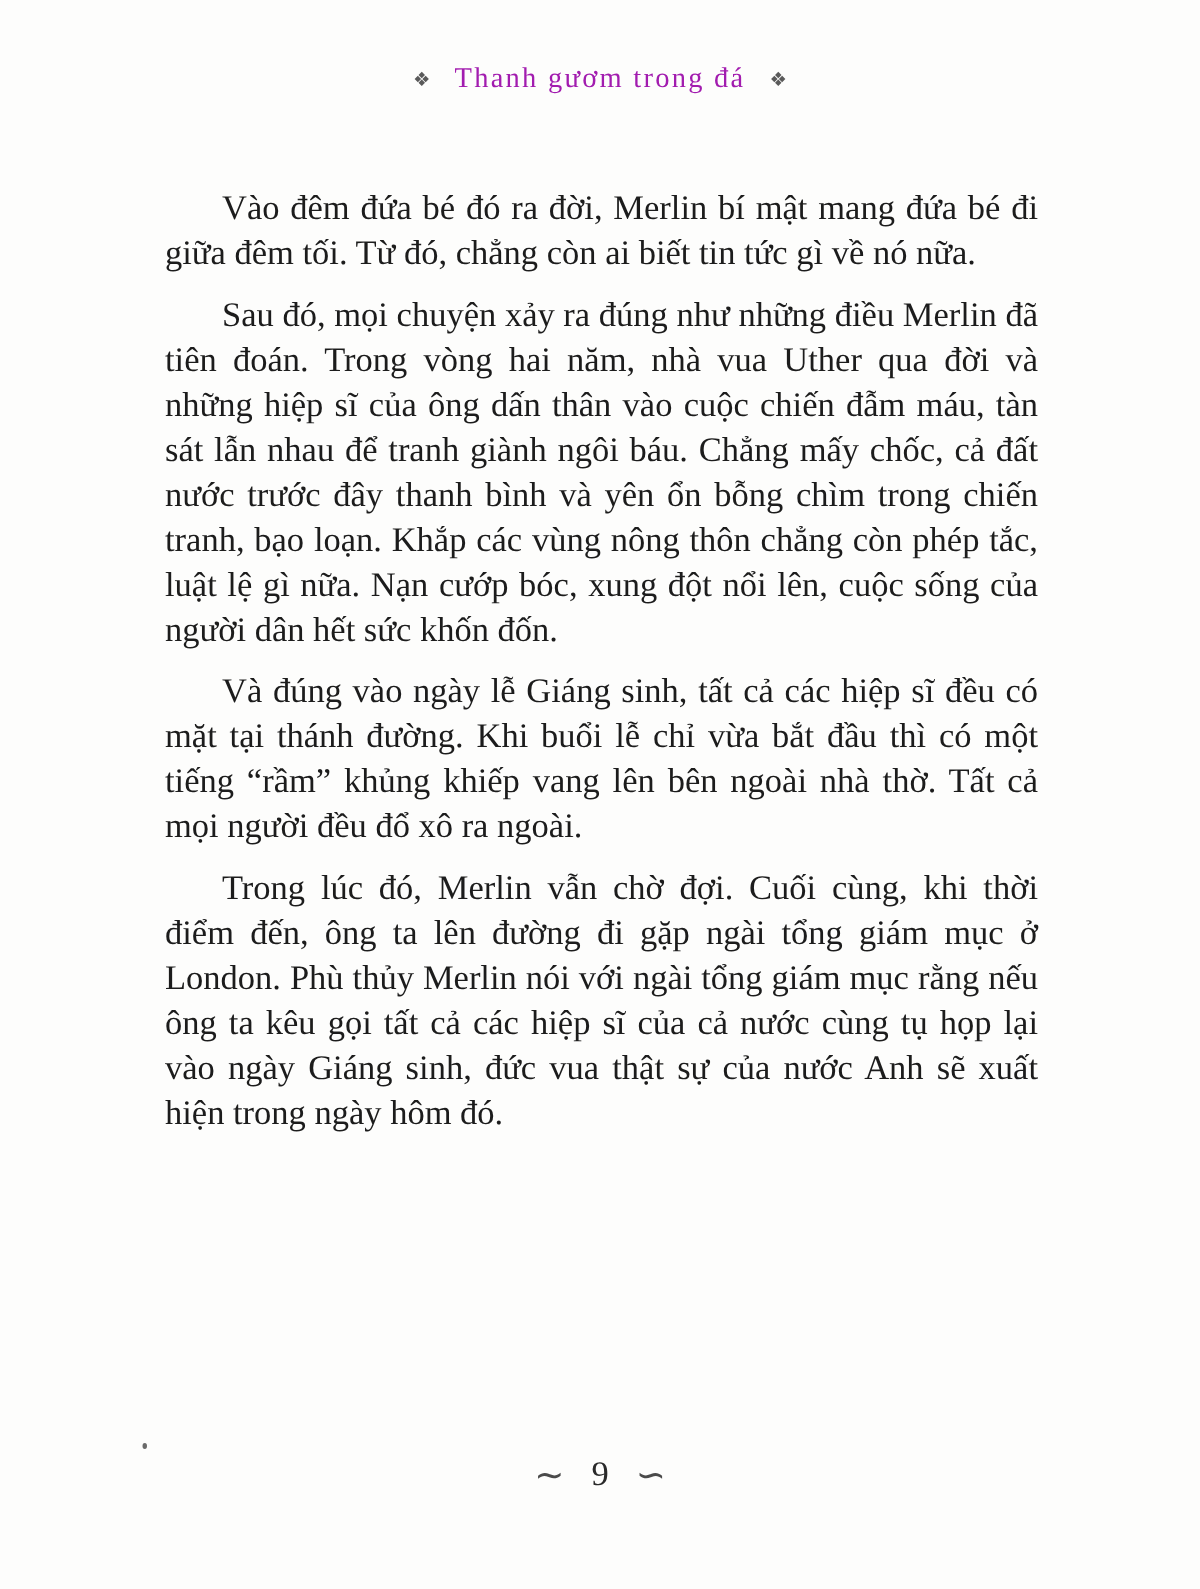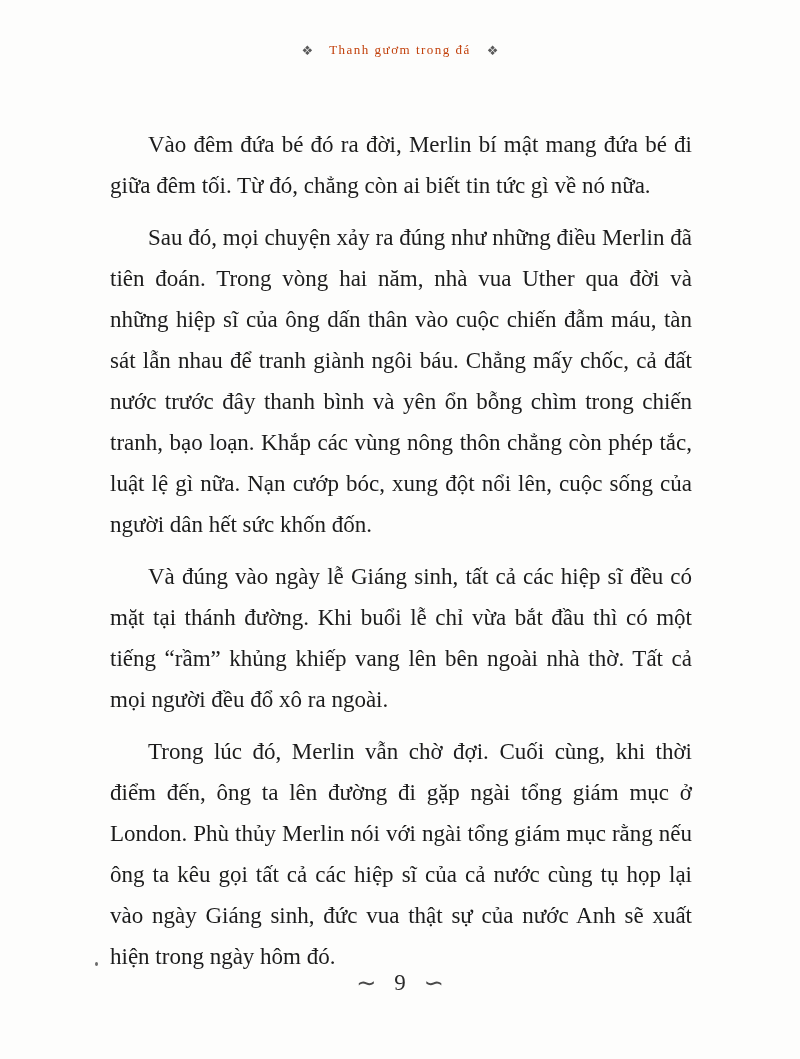--- a/index.html
+++ b/index.html
@@ -26,34 +26,34 @@
       gap: 16px;
       color: #3c3c3c;
     }
     .ornament {
       font-family: "DejaVu Sans", sans-serif;
       font-size: 13px;
       color: #5a5a5a;
       line-height: 1;
     }
     .header-title {
-      font-size: 13px;
+      font-size: 19px;
       letter-spacing: 1.5px;
-      color: #c2410c;
+      color: #a21caf;
     }
     .body-text {
       position: absolute;
       left: 110px;
       top: 124px;
       width: 582px;
     }
     .body-text p {
       margin: 0 0 11px 0;
       font-size: 23px;
-      line-height: 41px;
+      line-height: 30px;
       text-align: justify;
       text-indent: 38px;
       color: #1c1c1c;
     }
     .page-footer {
       position: absolute;
       top: 970px;
       left: 0;
       width: 100%;
       display: flex;

